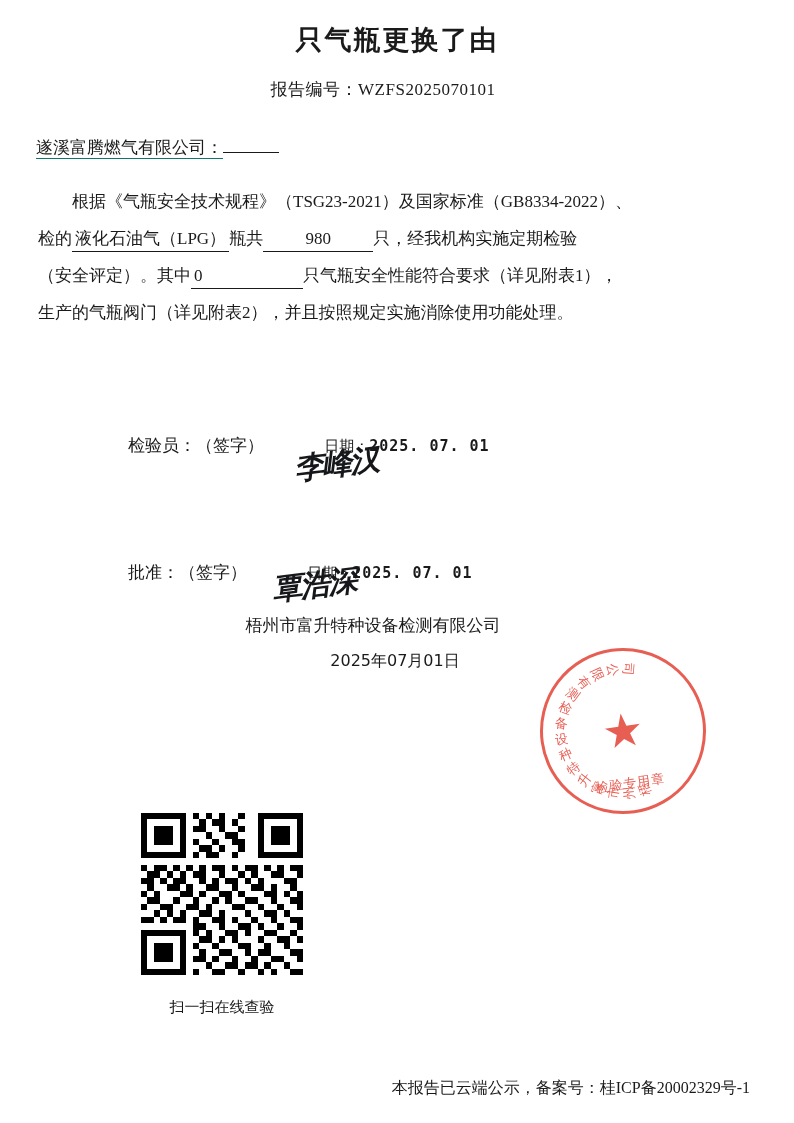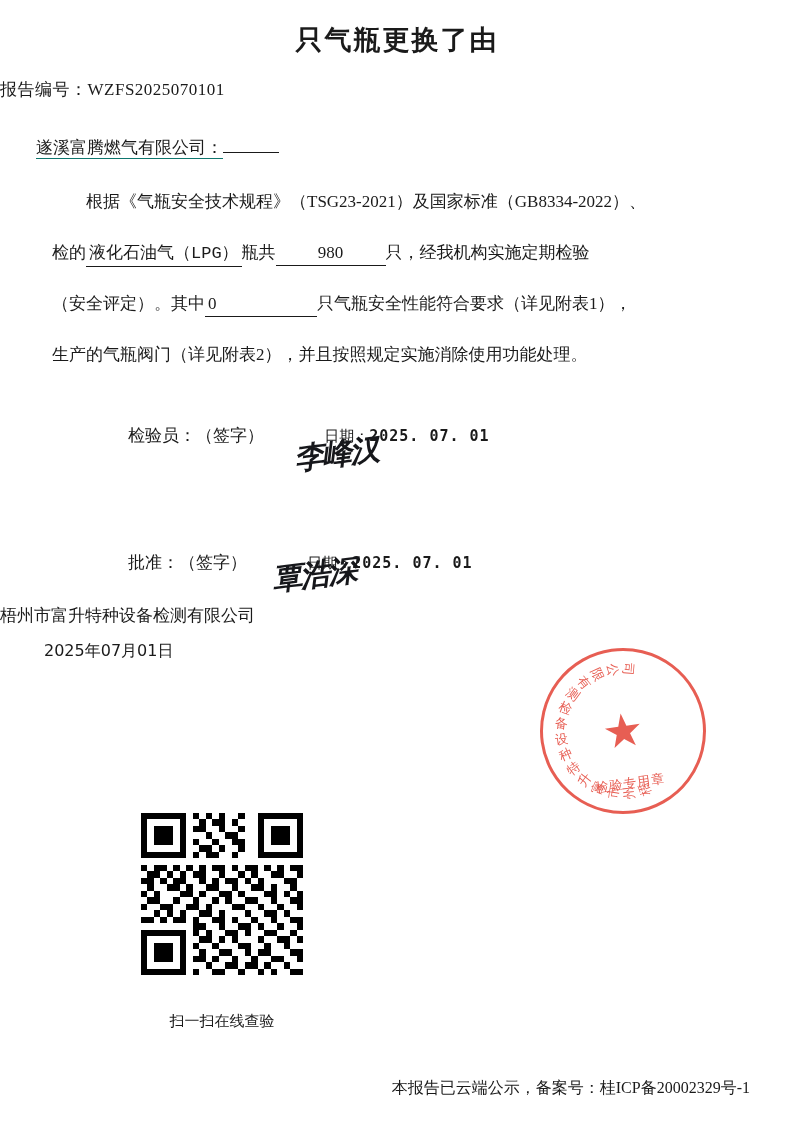--- a/index.html
+++ b/index.html
@@ -26,21 +26,21 @@
     text-align: center;
     font-family: "DejaVu Sans", "Liberation Sans", sans-serif;
     font-weight: bold;
     font-size: 27px;
     letter-spacing: 2px;
     margin-top: 22px;
   }
 
   
   .report-no {
-    text-align: left;
+    text-align: center;
     font-size: 17px;
     margin-top: 20px;
     padding-right: 28px;
     letter-spacing: 0.5px;
   }
 
   
   .addressee-row {
     margin-top: 34px;
     padding-left: 36px;
@@ -59,53 +59,53 @@
 
   
   .body-text {
     margin-top: 26px;
     padding: 0 38px 0 36px;
     font-size: 17px;
     line-height: 2.05;
     text-align: justify;
   }
   .body-text p {
-    margin: 16px;
+    margin: 2px;
   }
   .indent {
     text-indent: 2em;
   }
   .ul {
     border-bottom: 1px solid #1a1a1a;
     display: inline-block;
     text-align: center;
     padding: 0 3px;
     line-height: 1.35;
   }
   .ul-left {
     border-bottom: 1px solid #1a1a1a;
     display: inline-block;
     text-align: left;
     padding: 0 3px;
     line-height: 1.35;
   }
   .w-manual   { min-width: 292px; }
-  .w-gas      { min-width: 136px; font-family: Liberation Mono, monospace; }
+  .w-gas      { min-width: 136px; }
   .w-qty      { min-width: 104px; }
   .w-ok       { min-width: 106px; }
   .w-valve-n  { min-width: 26px; }
   .w-maker    { min-width: 224px; }
   .w-scrap    { min-width: 34px; }
 
   
   .sign-block {
     position: relative;
     padding-left: 128px;
     font-size: 17px;
-    margin-top: 52px;
+    margin-top: 104px;
   }
   .sign-block.second { margin-top: 104px; }
   .sign-label { display: inline-block; }
   .sign-date {
     display: inline-block;
     margin-left: 56px;
     font-family: "DejaVu Sans Mono", "Liberation Mono", monospace;
     font-size: 15px;
   }
   .sign-date .dt {
@@ -122,21 +122,21 @@
     font-size: 30px;
     letter-spacing: -2px;
     transform: rotate(-7deg);
     white-space: nowrap;
   }
   .hand-1 { left: 294px; top: 10px; }
   .hand-2 { left: 272px; top: 4px; }
 
   
   .company-line {
-    text-align: left;
+    text-align: center;
     padding-right: 48px;
     margin-top: 24px;
     font-size: 17px;
     line-height: 2.1;
     position: relative;
   }
   .company-date {
     font-family: "DejaVu Sans", "Liberation Sans", sans-serif;
     font-size: 16px;
     padding-left: 44px;
@@ -196,21 +196,21 @@
     text-align: center;
   }
   .qr {
     width: 188px;
     height: 188px;
     background: #ffffff;
     padding: 0;
     box-sizing: border-box;
   }
   .qr-caption {
-    margin-top: 24px;
+    margin-top: 10px;
     font-size: 15px;
   }
 
   
   .footer {
     position: absolute;
     bottom: 24px;
     right: 44px;
     font-size: 16px;
   }

